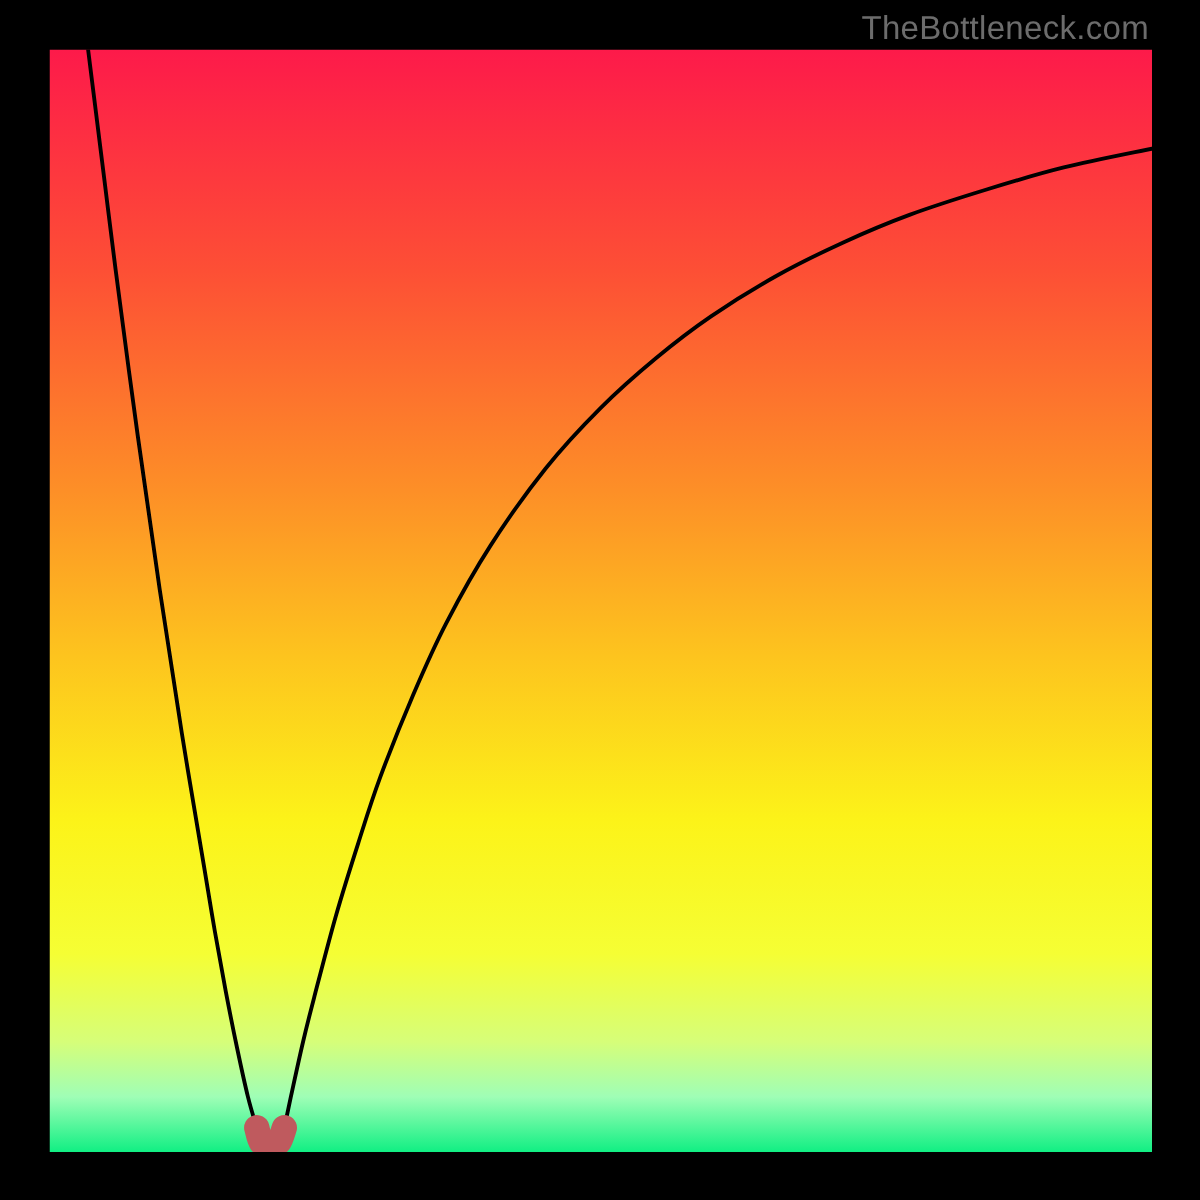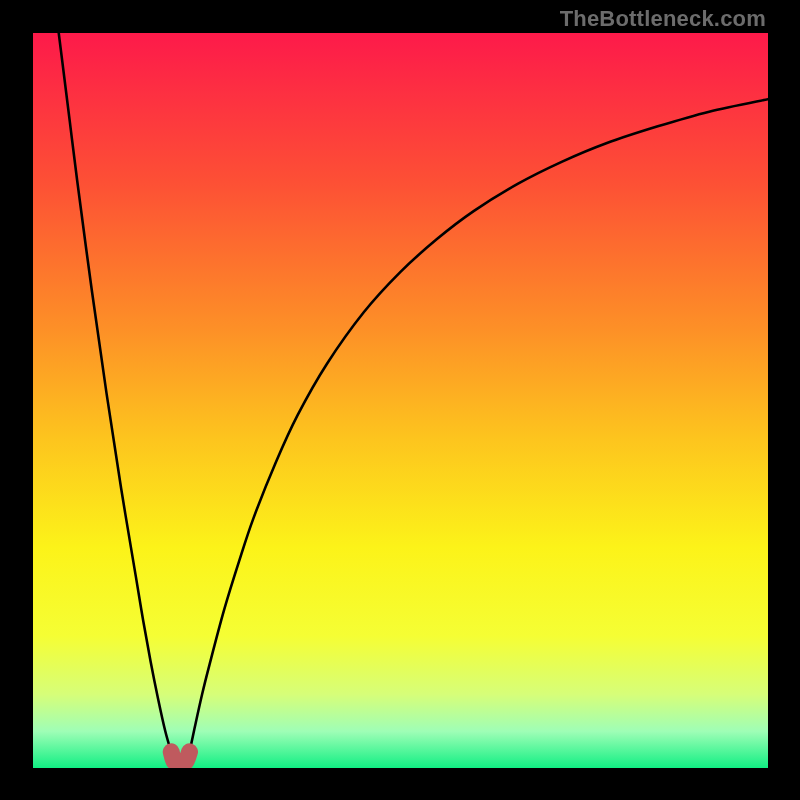--- a/index.html
+++ b/index.html
@@ -30,21 +30,21 @@
     position: absolute;
     inset: 0;
   }
   .watermark {
     position: absolute;
     top: 6px;
     right: 34px;
     color: #6c6c6c;
     font-size: 22px;
     letter-spacing: 0.2px;
-    font-weight: 700;
+    font-weight: 400;
   }
   svg.curves {
     position: absolute;
     inset: 0;
   }
 </style>
 </head>
 <body>
 
 <div class="frame">

